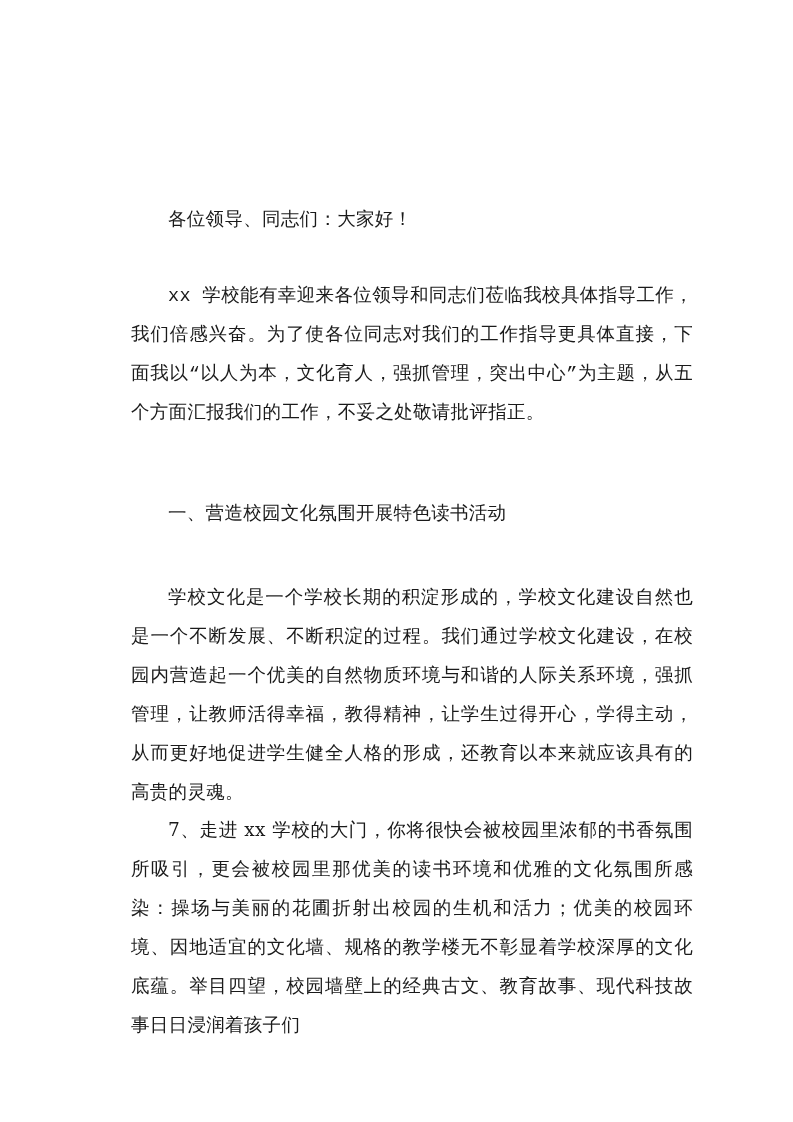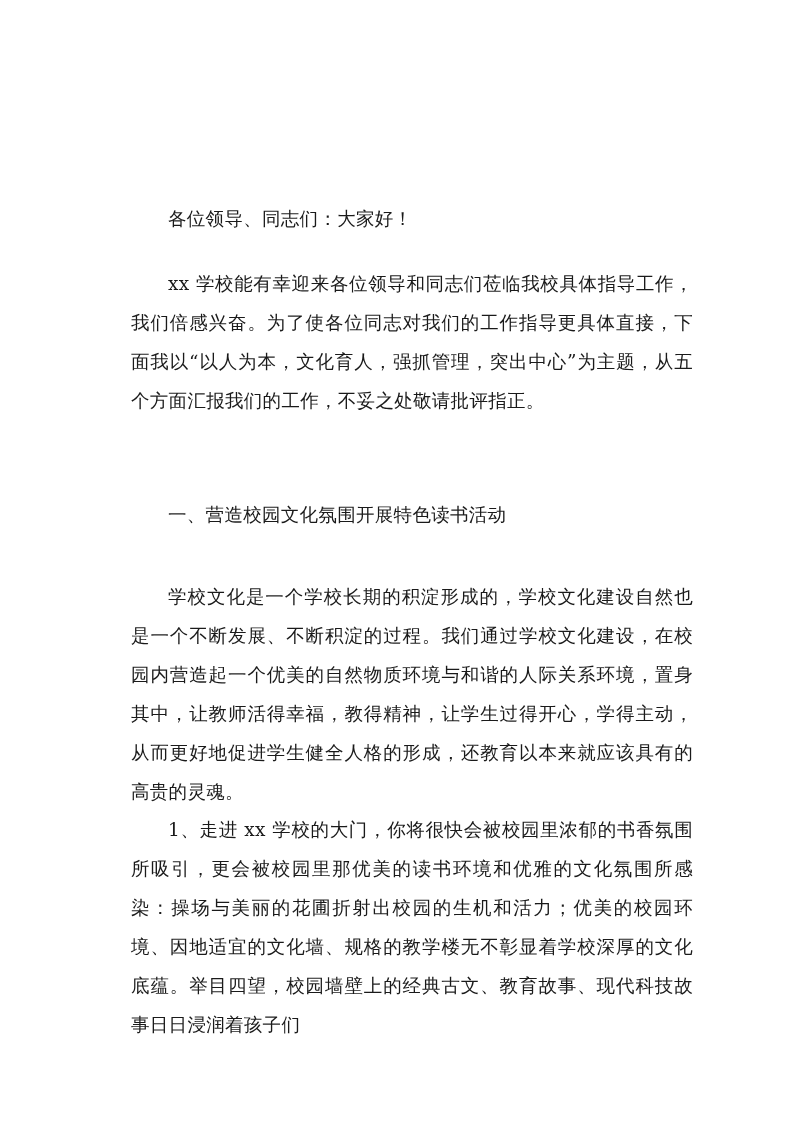--- a/index.html
+++ b/index.html
@@ -19,27 +19,27 @@
     left: 0;
     width: 562px;
     margin: 16px;
     text-align: justify;
     text-align-last: left;
     text-indent: 37px;
     letter-spacing: 0.3px;
     word-break: break-all;
   }
   .p-greeting { top: 183px; }
-  .p-intro { top: 248px; }
-  .p-heading1 { top: 479px; }
+  .p-intro { top: 261px; font-family: Liberation Mono, monospace; }
+  .p-heading1 { top: 479px; font-family: Liberation Mono, monospace; }
   .p-culture { top: 561px; }
   .p-item1 { top: 794px; }
 </style>
 </head>
 <body>
 
 <div class="page">
   <p class="para p-greeting">各位领导、同志们：大家好！</p>
   <p class="para p-intro">xx 学校能有幸迎来各位领导和同志们莅临我校具体指导工作，我们倍感兴奋。为了使各位同志对我们的工作指导更具体直接，下面我以“以人为本，文化育人，强抓管理，突出中心”为主题，从五个方面汇报我们的工作，不妥之处敬请批评指正。</p>
   <p class="para p-heading1">一、营造校园文化氛围开展特色读书活动</p>
-  <p class="para p-culture">学校文化是一个学校长期的积淀形成的，学校文化建设自然也是一个不断发展、不断积淀的过程。我们通过学校文化建设，在校园内营造起一个优美的自然物质环境与和谐的人际关系环境，置身其中，让教师活得幸福，教得精神，让学生过得开心，学得主动，从而更好地促进学生健全人格的形成，还教育以本来就应该具有的高贵的灵魂。</p>
-  <p class="para p-item1">1、走进 xx 学校的大门，你将很快会被校园里浓郁的书香氛围所吸引，更会被校园里那优美的读书环境和优雅的文化氛围所感染：操场与美丽的花圃折射出校园的生机和活力；优美的校园环境、因地适宜的文化墙、规格的教学楼无不彰显着学校深厚的文化底蕴。举目四望，校园墙壁上的经典古文、教育故事、现代科技故事日日浸润着孩子们</p>
+  <p class="para p-culture">学校文化是一个学校长期的积淀形成的，学校文化建设自然也是一个不断发展、不断积淀的过程。我们通过学校文化建设，在校园内营造起一个优美的自然物质环境与和谐的人际关系环境，强抓管理，让教师活得幸福，教得精神，让学生过得开心，学得主动，从而更好地促进学生健全人格的形成，还教育以本来就应该具有的高贵的灵魂。</p>
+  <p class="para p-item1">7、走进 xx 学校的大门，你将很快会被校园里浓郁的书香氛围所吸引，更会被校园里那优美的读书环境和优雅的文化氛围所感染：操场与美丽的花圃折射出校园的生机和活力；优美的校园环境、因地适宜的文化墙、规格的教学楼无不彰显着学校深厚的文化底蕴。举目四望，校园墙壁上的经典古文、教育故事、现代科技故事日日浸润着孩子们</p>
 </div>
 
 </body></html>

